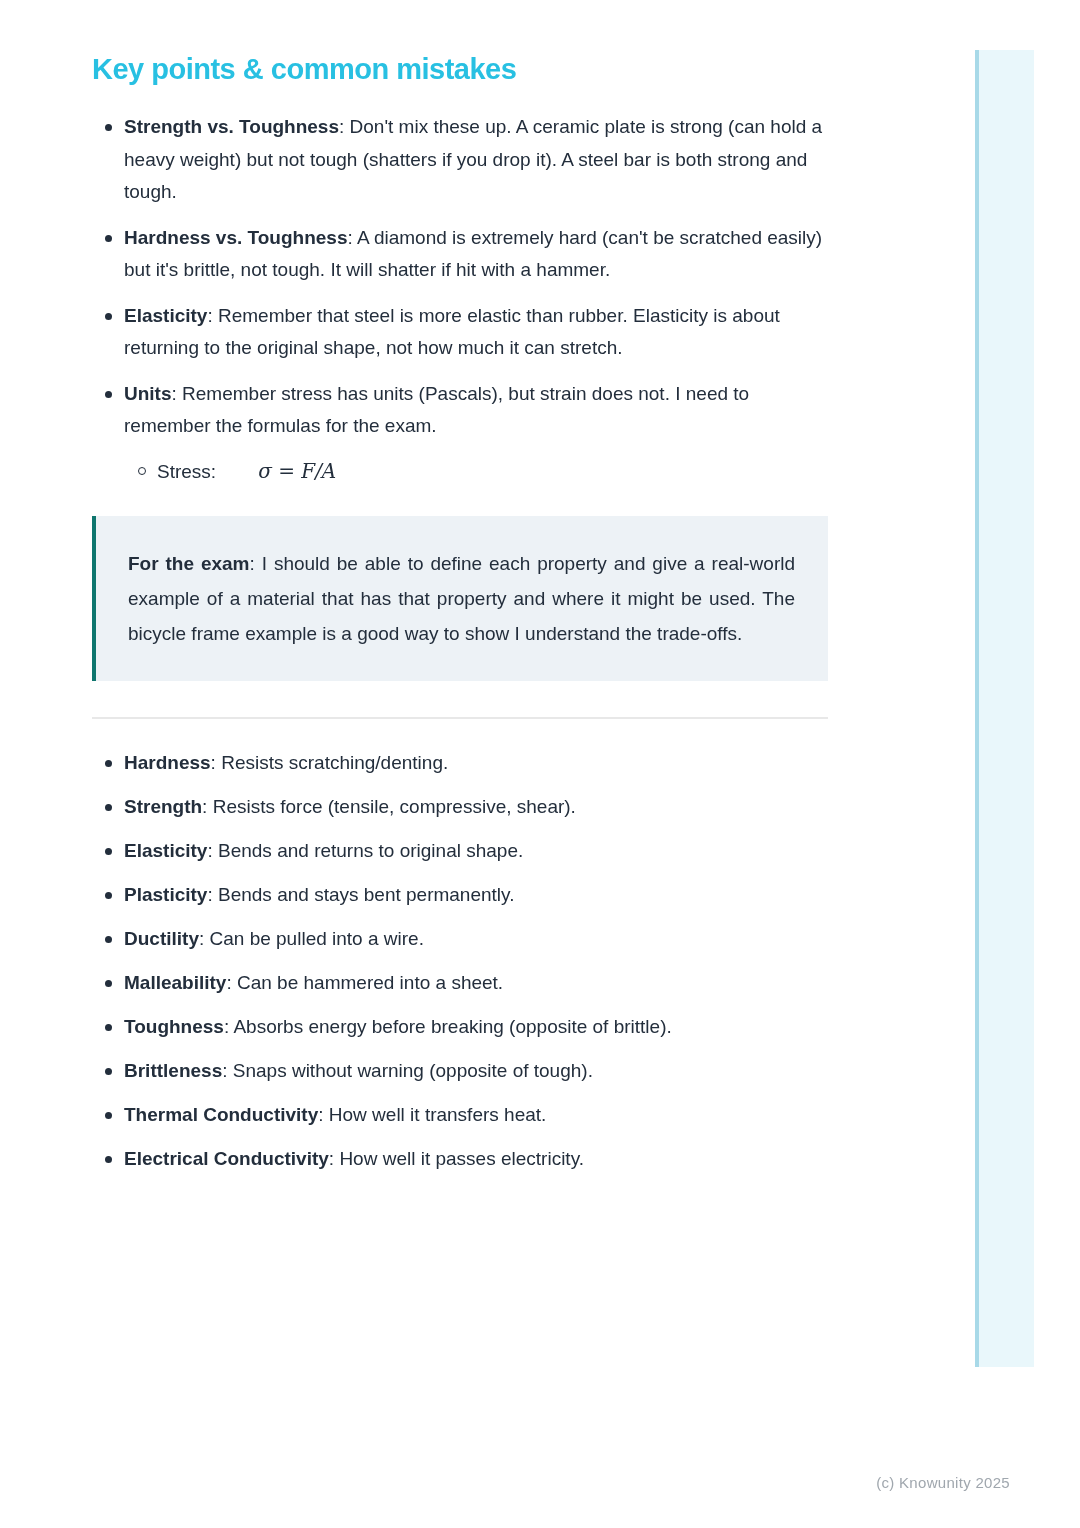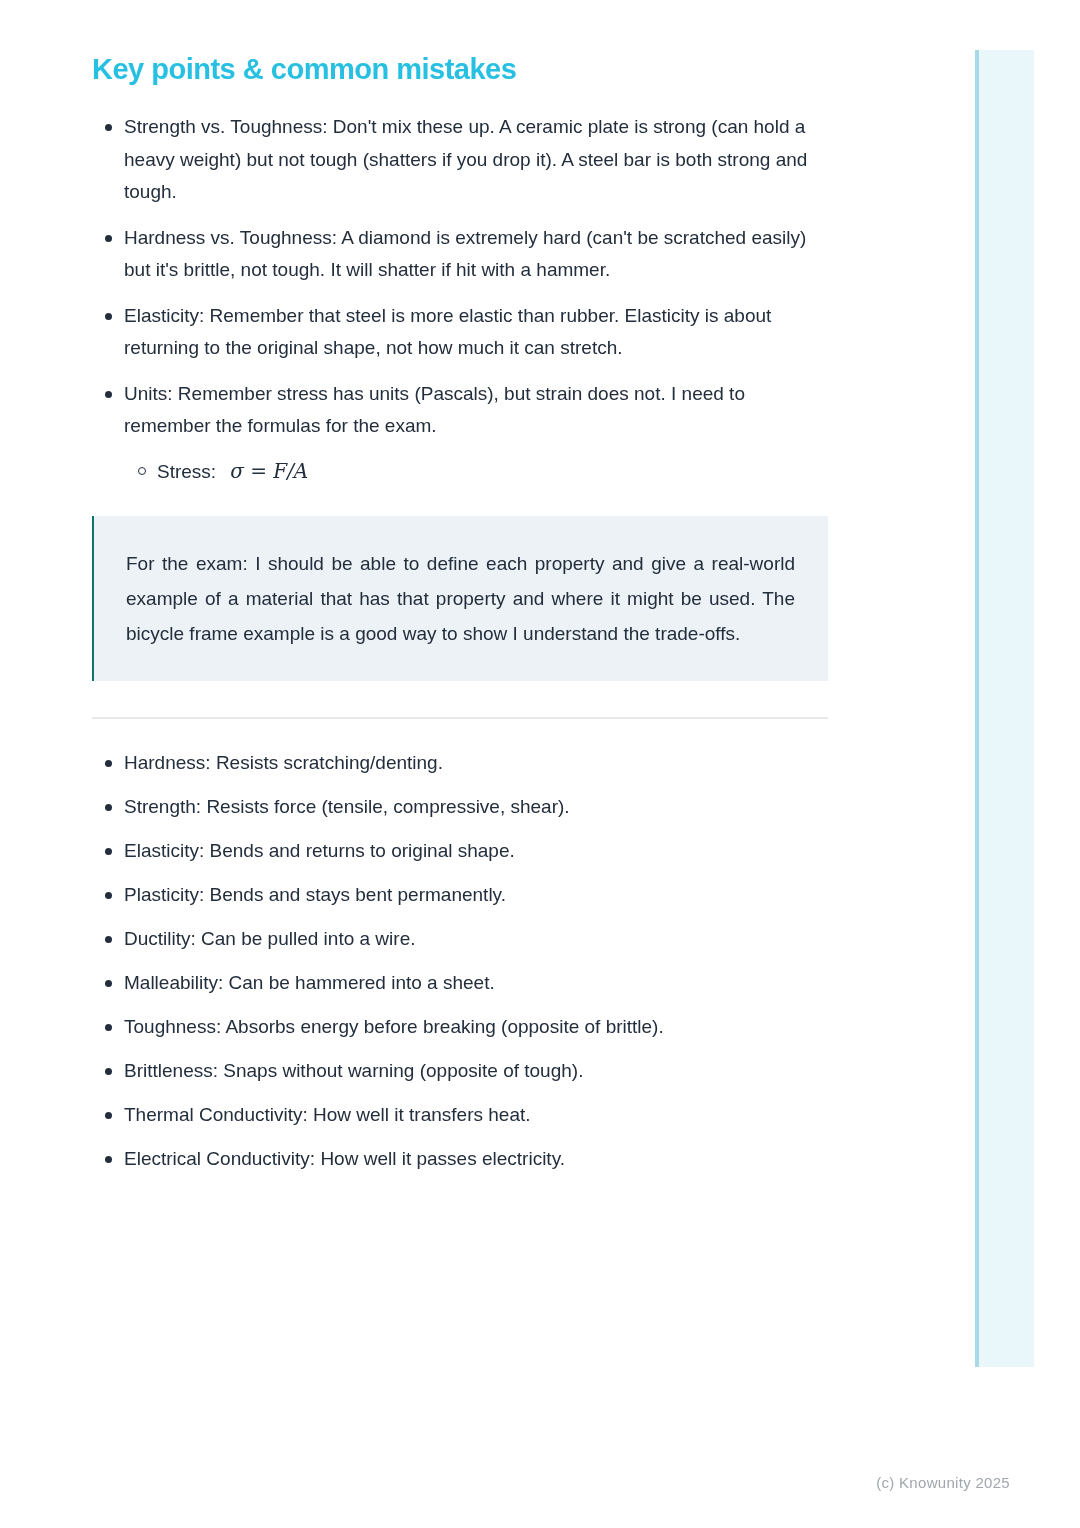--- a/index.html
+++ b/index.html
@@ -51,21 +51,21 @@
   }
   .bullet-dot {
     position: absolute;
     left: 13px;
     top: 13px;
     width: 7px;
     height: 7px;
     border-radius: 50%;
     background: #232e3c;
   }
-  .term { font-weight: 400; }
+  .term { font-weight: 700; }
 
   ul.sub-list {
     list-style: none;
     margin-top: 12px;
   }
   ul.sub-list > li {
     position: relative;
     padding-left: 33px;
     line-height: 32px;
     margin-bottom: 11px;
@@ -78,27 +78,28 @@
     height: 8px;
     border-radius: 50%;
     border: 1.5px solid #232e3c;
     background: transparent;
   }
   .sub-label { margin-right: 14px; }
   .math {
     font-family: "DejaVu Serif", "Liberation Serif", serif;
     font-style: italic;
     font-size: 20px;
+    margin-left: 28px;
   }
 
   .callout {
     margin-top: 28px;
     width: 736px;
     background: #edf2f6;
-    border-left: 2px solid #0f766e;
+    border-left: 4px solid #0f766e;
     padding: 30px 33px 30px 32px;
     line-height: 35px;
     text-align: justify;
   }
 
   .divider {
     border: none;
     border-top: 2px solid #e8e8e8;
     margin-top: 36px;
     width: 736px;

